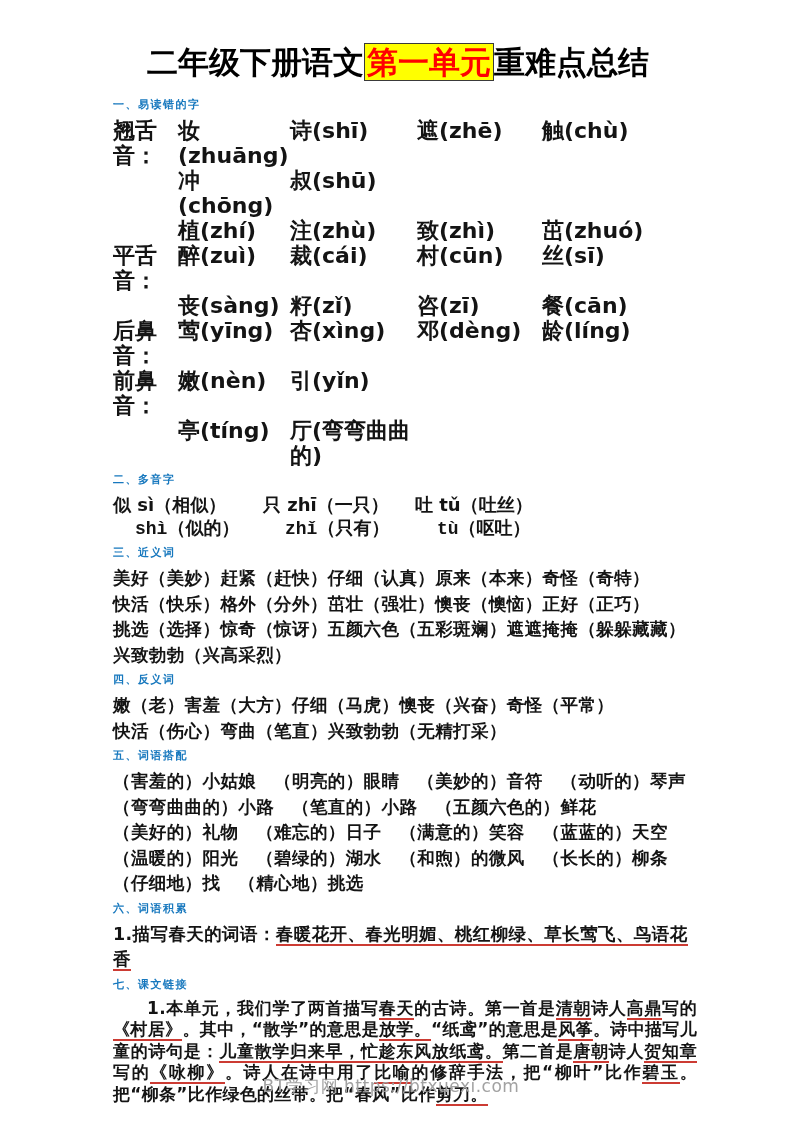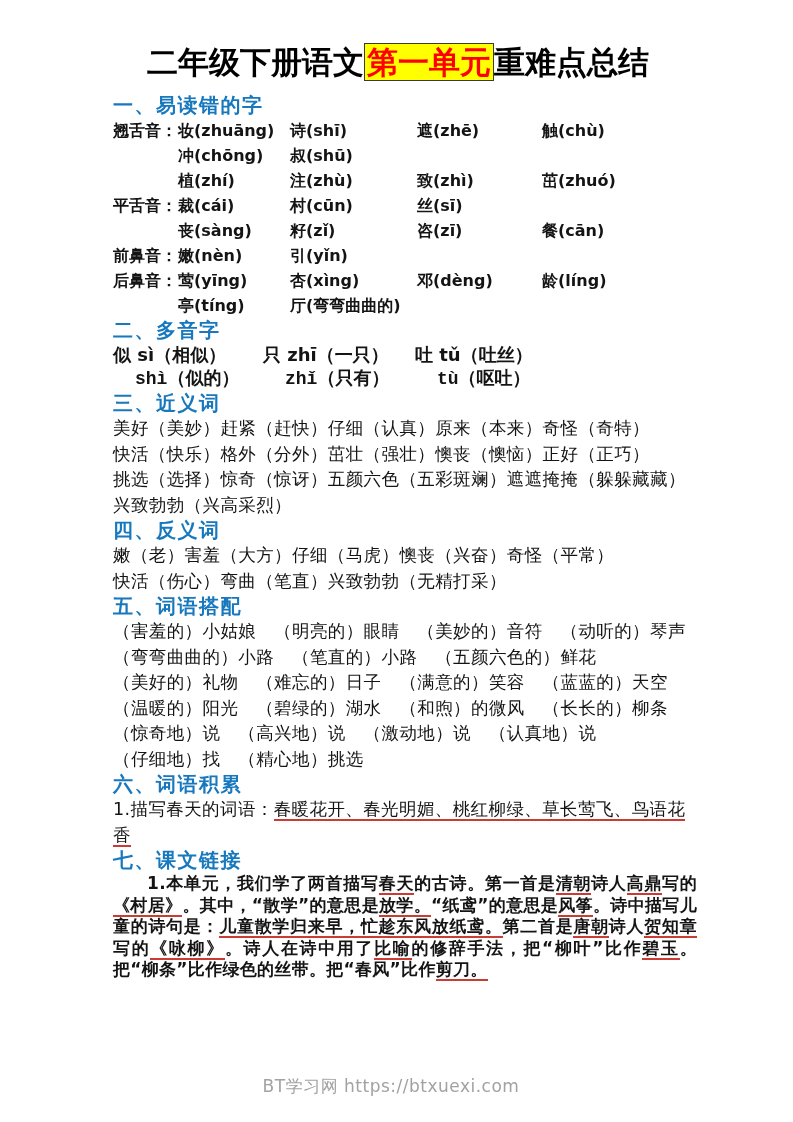--- a/index.html
+++ b/index.html
@@ -20,34 +20,34 @@
   }
   .title{
     font-size:31px;font-weight:bold;color:#000;text-align:center;
     white-space:nowrap;margin:0 0 12px -14px;line-height:40px;
   }
   .title .hl{
     background:var(--hl-bg);color:var(--hl-color);
     border:1px solid #3a3a3a;padding:0 2px;
   }
   .sec-heading{
-    color:var(--heading);font-weight:bold;font-size:20px;
+    color:var(--heading);font-weight:bold;font-size:11px;
     line-height:22px;margin:1px 0 2px;letter-spacing:1.5px;
   }
   .pron-row{
     display:grid;grid-template-columns:65px 112px 127px 125px auto;
-    font-size:16px;font-weight:bold;line-height:25px;
+    font-size:22px;font-weight:bold;line-height:25px;
   }
   .poly-row{
     display:grid;grid-template-columns:150px 152px auto;
     font-size:18px;font-weight:bold;line-height:24px;
   }
   .poly-row.indent .poly-cell{padding-left:22px;font-family:Liberation Mono, monospace;}
   .line{
-    font-size:17.5px;font-weight:normal;line-height:25.5px;letter-spacing:0.4px;
+    font-size:17.5px;font-weight:bold;line-height:25.5px;letter-spacing:0.4px;
   }
   .para{
     font-size:17px;font-weight:bold;line-height:21.5px;letter-spacing:0.3px;
     text-indent:2em;text-align:justify;margin:0;
   }
   .u{border-bottom:2px solid var(--underline);}
   .footer{
     position:absolute;left:0;right:11px;bottom:24px;text-align:center;
     color:#a2a2a2;font-size:17px;font-weight:normal;letter-spacing:0.5px;
   }
@@ -78,44 +78,45 @@
         </div>
         <div class="pron-row">
           <span class="pron-label"></span>
           <span class="pron-cell">植(zhí)</span>
           <span class="pron-cell">注(zhù)</span>
           <span class="pron-cell">致(zhì)</span>
           <span class="pron-cell">茁(zhuó)</span>
         </div>
         <div class="pron-row">
           <span class="pron-label">平舌音：</span>
+          <span class="pron-cell">醉(zuì)</span>
           <span class="pron-cell">裁(cái)</span>
           <span class="pron-cell">村(cūn)</span>
           <span class="pron-cell">丝(sī)</span>
         </div>
         <div class="pron-row">
           <span class="pron-label"></span>
           <span class="pron-cell">丧(sàng)</span>
           <span class="pron-cell">籽(zǐ)</span>
           <span class="pron-cell">咨(zī)</span>
           <span class="pron-cell">餐(cān)</span>
         </div>
         <div class="pron-row">
+          <span class="pron-label">后鼻音：</span>
+          <span class="pron-cell">莺(yīng)</span>
+          <span class="pron-cell">杏(xìng)</span>
+          <span class="pron-cell">邓(dèng)</span>
+          <span class="pron-cell">龄(líng)</span>
+        </div>
+        <div class="pron-row">
           <span class="pron-label">前鼻音：</span>
           <span class="pron-cell">嫩(nèn)</span>
           <span class="pron-cell">引(yǐn)</span>
           <span class="pron-cell"></span>
           <span class="pron-cell"></span>
-        </div>
-        <div class="pron-row">
-          <span class="pron-label">后鼻音：</span>
-          <span class="pron-cell">莺(yīng)</span>
-          <span class="pron-cell">杏(xìng)</span>
-          <span class="pron-cell">邓(dèng)</span>
-          <span class="pron-cell">龄(líng)</span>
         </div>
         <div class="pron-row">
           <span class="pron-label"></span>
           <span class="pron-cell">亭(tíng)</span>
           <span class="pron-cell">厅(弯弯曲曲的)</span>
           <span class="pron-cell"></span>
           <span class="pron-cell"></span>
         </div>
       </section>
       <section class="sec">
@@ -142,21 +143,20 @@
         <div class="sec-heading">四、反义词</div>
         <div class="line">嫩（老）害羞（大方）仔细（马虎）懊丧（兴奋）奇怪（平常）</div>
         <div class="line">快活（伤心）弯曲（笔直）兴致勃勃（无精打采）</div>
       </section>
       <section class="sec">
         <div class="sec-heading">五、词语搭配</div>
         <div class="line">（害羞的）小姑娘　（明亮的）眼睛　（美妙的）音符　（动听的）琴声</div>
         <div class="line">（弯弯曲曲的）小路　（笔直的）小路　（五颜六色的）鲜花</div>
         <div class="line">（美好的）礼物　（难忘的）日子　（满意的）笑容　（蓝蓝的）天空</div>
         <div class="line">（温暖的）阳光　（碧绿的）湖水　（和煦）的微风　（长长的）柳条</div>
-        <div class="line">（惊奇地）说　（高兴地）说　（激动地）说　（认真地）说</div>
         <div class="line">（仔细地）找　（精心地）挑选</div>
       </section>
       <section class="sec">
         <div class="sec-heading">六、词语积累</div>
         <div class="line"><span>1.描写春天的词语：</span><span class="u">春暖花开、春光明媚、桃红柳绿、草长莺飞、鸟语花香</span></div>
       </section>
       <section class="sec">
         <div class="sec-heading">七、课文链接</div>
         <p class="para"><span>1.本单元，我们学了两首描写</span><span class="u">春天</span><span>的古诗。第一首是</span><span class="u">清朝</span><span>诗人</span><span class="u">高鼎</span><span>写的</span><span class="u">《村居》</span><span>。其中，“散学”的意思是</span><span class="u">放学。</span><span>“纸鸢”的意思是</span><span class="u">风筝</span><span>。诗中描写儿童的诗句是：</span><span class="u">儿童散学归来早，忙趁东风放纸鸢。</span><span>第二首是</span><span class="u">唐朝</span><span>诗人</span><span class="u">贺知章</span><span>写的</span><span class="u">《咏柳》</span><span>。诗人在诗中用了</span><span class="u">比喻</span><span>的修辞手法，把“柳叶”比作</span><span class="u">碧玉</span><span>。把“柳条”比作绿色的丝带。把“春风”比作</span><span class="u">剪刀。</span></p>
       </section>

